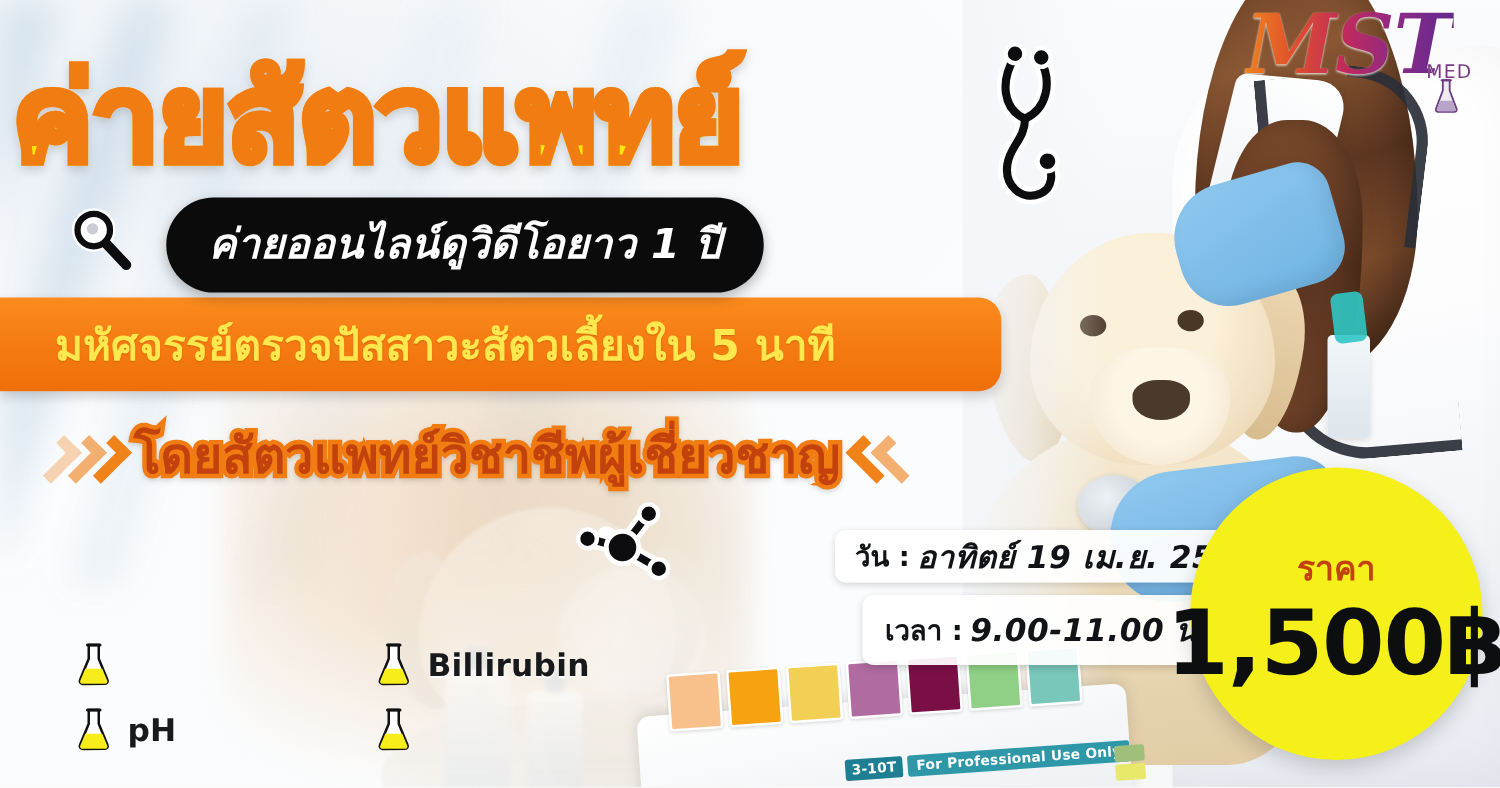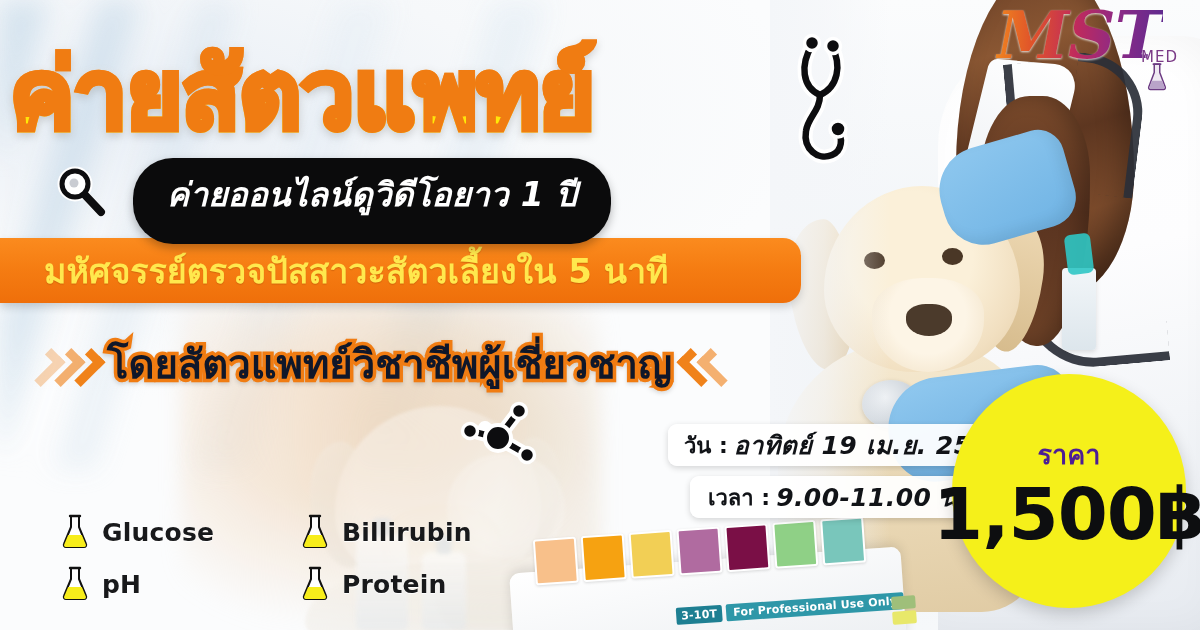--- a/index.html
+++ b/index.html
@@ -270,52 +270,52 @@
     filter:drop-shadow(0 3px 4px rgba(0,0,0,.18))
            drop-shadow(0 0 3px rgba(255,255,255,.55));
     margin-top:28px;
   }
 
   
   .pill{
     position:absolute;left:133px;top:158px;z-index:21;
     background:#0b0b0c;color:#ffffff;
     border-radius:40px;
-    padding:10px 34px 23px;
+    padding:10px 34px 13px;
     font-size:33px;font-weight:700;font-style:italic;
     letter-spacing:.3px;white-space:nowrap;
     box-shadow:0 4px 10px rgba(0,0,0,.28);
   }
 
   
   .obar{
     position:absolute;left:0;z-index:19;
     background:linear-gradient(180deg,#fb8b1e 0%,#f57c12 48%,#ef6f0a 100%);
     color:#ffe84d;
     font-size:34px;font-weight:700;white-space:nowrap;
     display:flex;align-items:center;
     box-shadow:0 4px 9px rgba(0,0,0,.16);
     text-shadow:0 1px 1px rgba(150,60,0,.35);
   }
   #bar-1{
-    top:238px;width:757px;height:65px;
+    top:238px;width:757px;height:75px;
     padding-left:44px;border-radius:0 18px 18px 0;
   }
   #bar-3{
     top:435px;width:497px;height:65px;
     padding-left:40px;border-radius:0 18px 18px 0;
   }
   
   .midline{
     position:absolute;left:0;top:325px;width:790px;height:78px;z-index:19;
     display:flex;align-items:center;gap:14px;padding-left:36px;
   }
   .midline .txt{
     font-size:40px;font-weight:700;white-space:nowrap;
-    color:#0f172a;
+    color:#c2410c;
     -webkit-text-stroke:7px #f07c12;paint-order:stroke fill;
     filter:drop-shadow(0 2px 2px rgba(0,0,0,.14));
   }
   .chev-group{display:flex;align-items:center;gap:3px;}
   .chev{
     width:17px;height:40px;flex:0 0 auto;
   }
   .chev i{
     display:block;width:11px;height:26px;
     border-right:9px solid #f0821a;border-top:9px solid #f0821a;
@@ -343,32 +343,32 @@
   
   .chip{
     position:absolute;z-index:23;
     background:rgba(255,255,255,.93);
     border-radius:9px;
     box-shadow:0 2px 6px rgba(0,0,0,.16);
     display:flex;align-items:center;white-space:nowrap;
     color:#111317;
   }
   #chip-date{left:668px;top:424px;height:42px;padding:0 16px;font-size:25px;}
-  #chip-time{left:690px;top:476px;height:42px;padding:0 18px;font-size:25px;}
+  #chip-time{left:690px;top:476px;height:56px;padding:0 18px;font-size:25px;}
   .chip .k{font-weight:700;font-size:22px;margin-right:6px;}
   .chip .v{font-weight:700;font-style:italic;letter-spacing:.4px;}
 
   
   .price{
     position:absolute;left:952px;top:374px;width:234px;height:234px;z-index:25;
     background:#f5f01a;border-radius:50%;
     display:flex;flex-direction:column;align-items:center;justify-content:center;
     box-shadow:0 6px 16px rgba(0,0,0,.18);
   }
-  .price .p-label{font-size:27px;font-weight:700;color:#4c1d95;margin-bottom:2px;}
+  .price .p-label{font-size:27px;font-weight:700;color:#c2410c;margin-bottom:2px;}
   .price .p-value{
     font-size:72px;font-weight:700;color:#0d0e10;line-height:1;letter-spacing:-1px;
   }
 
   
   .strip-card{
     position:absolute;left:512px;top:560px;width:392px;height:96px;z-index:18;
     background:linear-gradient(172deg,#ffffff,#eceff2);
     border-radius:10px;transform:rotate(-4deg);
     box-shadow:0 -3px 12px rgba(0,0,0,.12);
@@ -534,21 +534,20 @@
   </svg>
 
   <div class="analytes">
 
     <div class="analyte">
       <svg class="flask" viewBox="0 0 30 38">
         <path d="M11 3h8v11l7 17a2.2 2.2 0 0 1-2 3.1H6A2.2 2.2 0 0 1 4 31l7-17V3z" fill="#ffffff" stroke="#111" stroke-width="2" stroke-linejoin="round"></path>
         <path d="M8.2 22h13.6l4 9.6a1.7 1.7 0 0 1-1.6 2.4H5.8a1.7 1.7 0 0 1-1.6-2.4z" fill="#f7ed1b"></path>
         <path d="M10 3h10" stroke="#111" stroke-width="2.4" stroke-linecap="round"></path>
       </svg>
-      <span class="lbl">Glucose</span>
     </div>
 
     <div class="analyte">
       <svg class="flask" viewBox="0 0 30 38">
         <path d="M11 3h8v11l7 17a2.2 2.2 0 0 1-2 3.1H6A2.2 2.2 0 0 1 4 31l7-17V3z" fill="#ffffff" stroke="#111" stroke-width="2" stroke-linejoin="round"></path>
         <path d="M8.2 22h13.6l4 9.6a1.7 1.7 0 0 1-1.6 2.4H5.8a1.7 1.7 0 0 1-1.6-2.4z" fill="#f7ed1b"></path>
         <path d="M10 3h10" stroke="#111" stroke-width="2.4" stroke-linecap="round"></path>
       </svg>
       <span class="lbl">Billirubin</span>
     </div>
@@ -561,21 +560,20 @@
       </svg>
       <span class="lbl">pH</span>
     </div>
 
     <div class="analyte">
       <svg class="flask" viewBox="0 0 30 38">
         <path d="M11 3h8v11l7 17a2.2 2.2 0 0 1-2 3.1H6A2.2 2.2 0 0 1 4 31l7-17V3z" fill="#ffffff" stroke="#111" stroke-width="2" stroke-linejoin="round"></path>
         <path d="M8.2 22h13.6l4 9.6a1.7 1.7 0 0 1-1.6 2.4H5.8a1.7 1.7 0 0 1-1.6-2.4z" fill="#f7ed1b"></path>
         <path d="M10 3h10" stroke="#111" stroke-width="2.4" stroke-linecap="round"></path>
       </svg>
-      <span class="lbl">Protein</span>
     </div>
 
   </div>
 
   <div class="chip" id="chip-date">
     <span class="k">วัน :</span>
     <span class="v">อาทิตย์ 19 เม.ย. 2569</span>
   </div>
   <div class="chip" id="chip-time">
     <span class="k">เวลา :</span>

